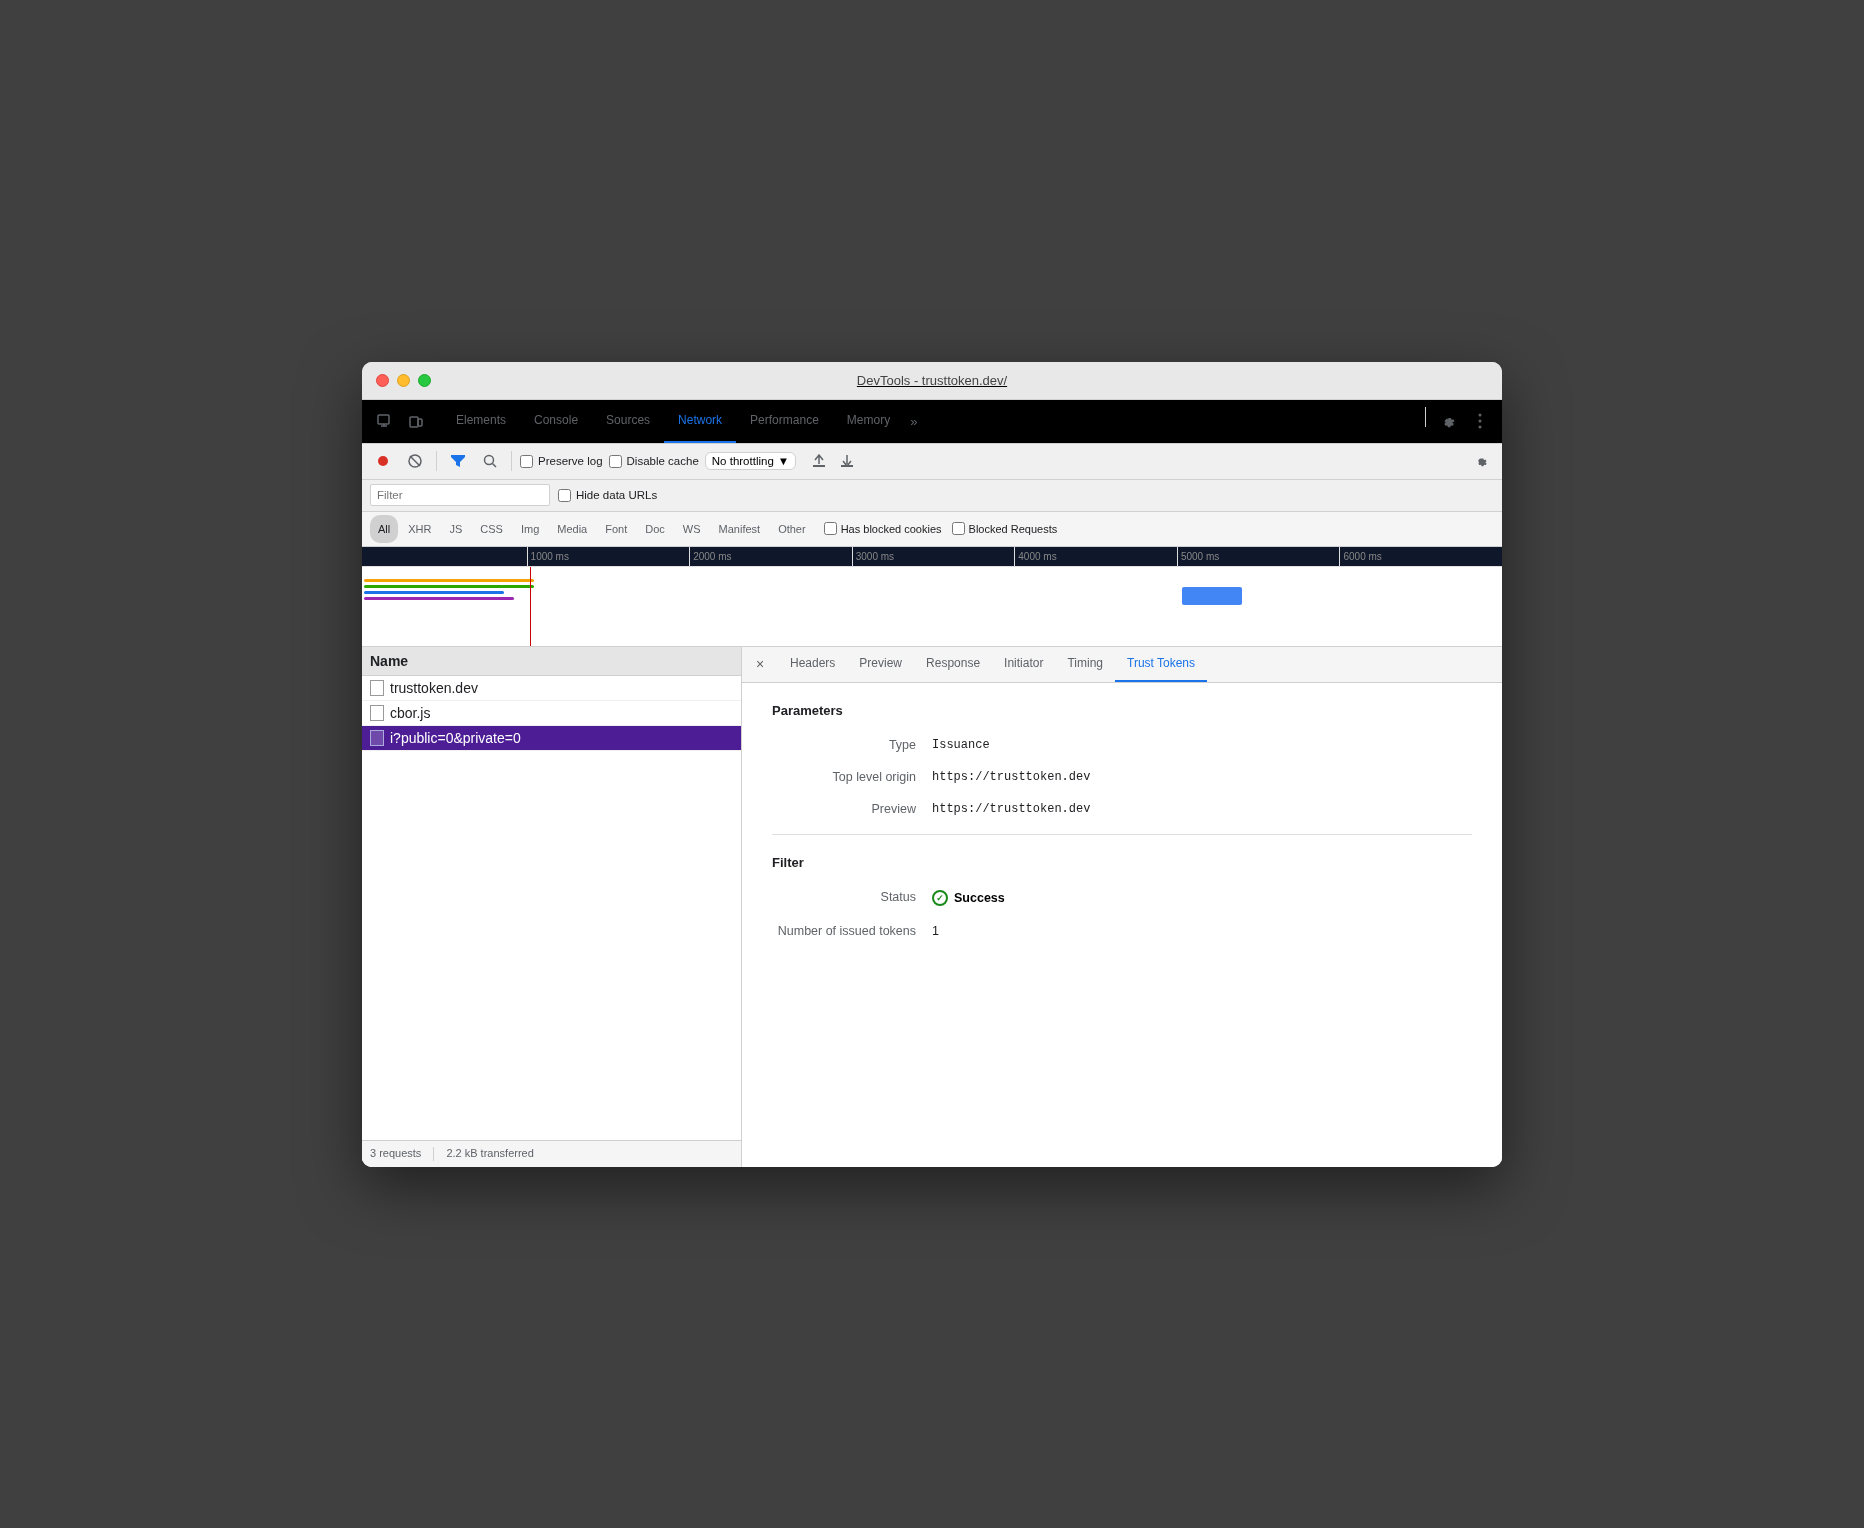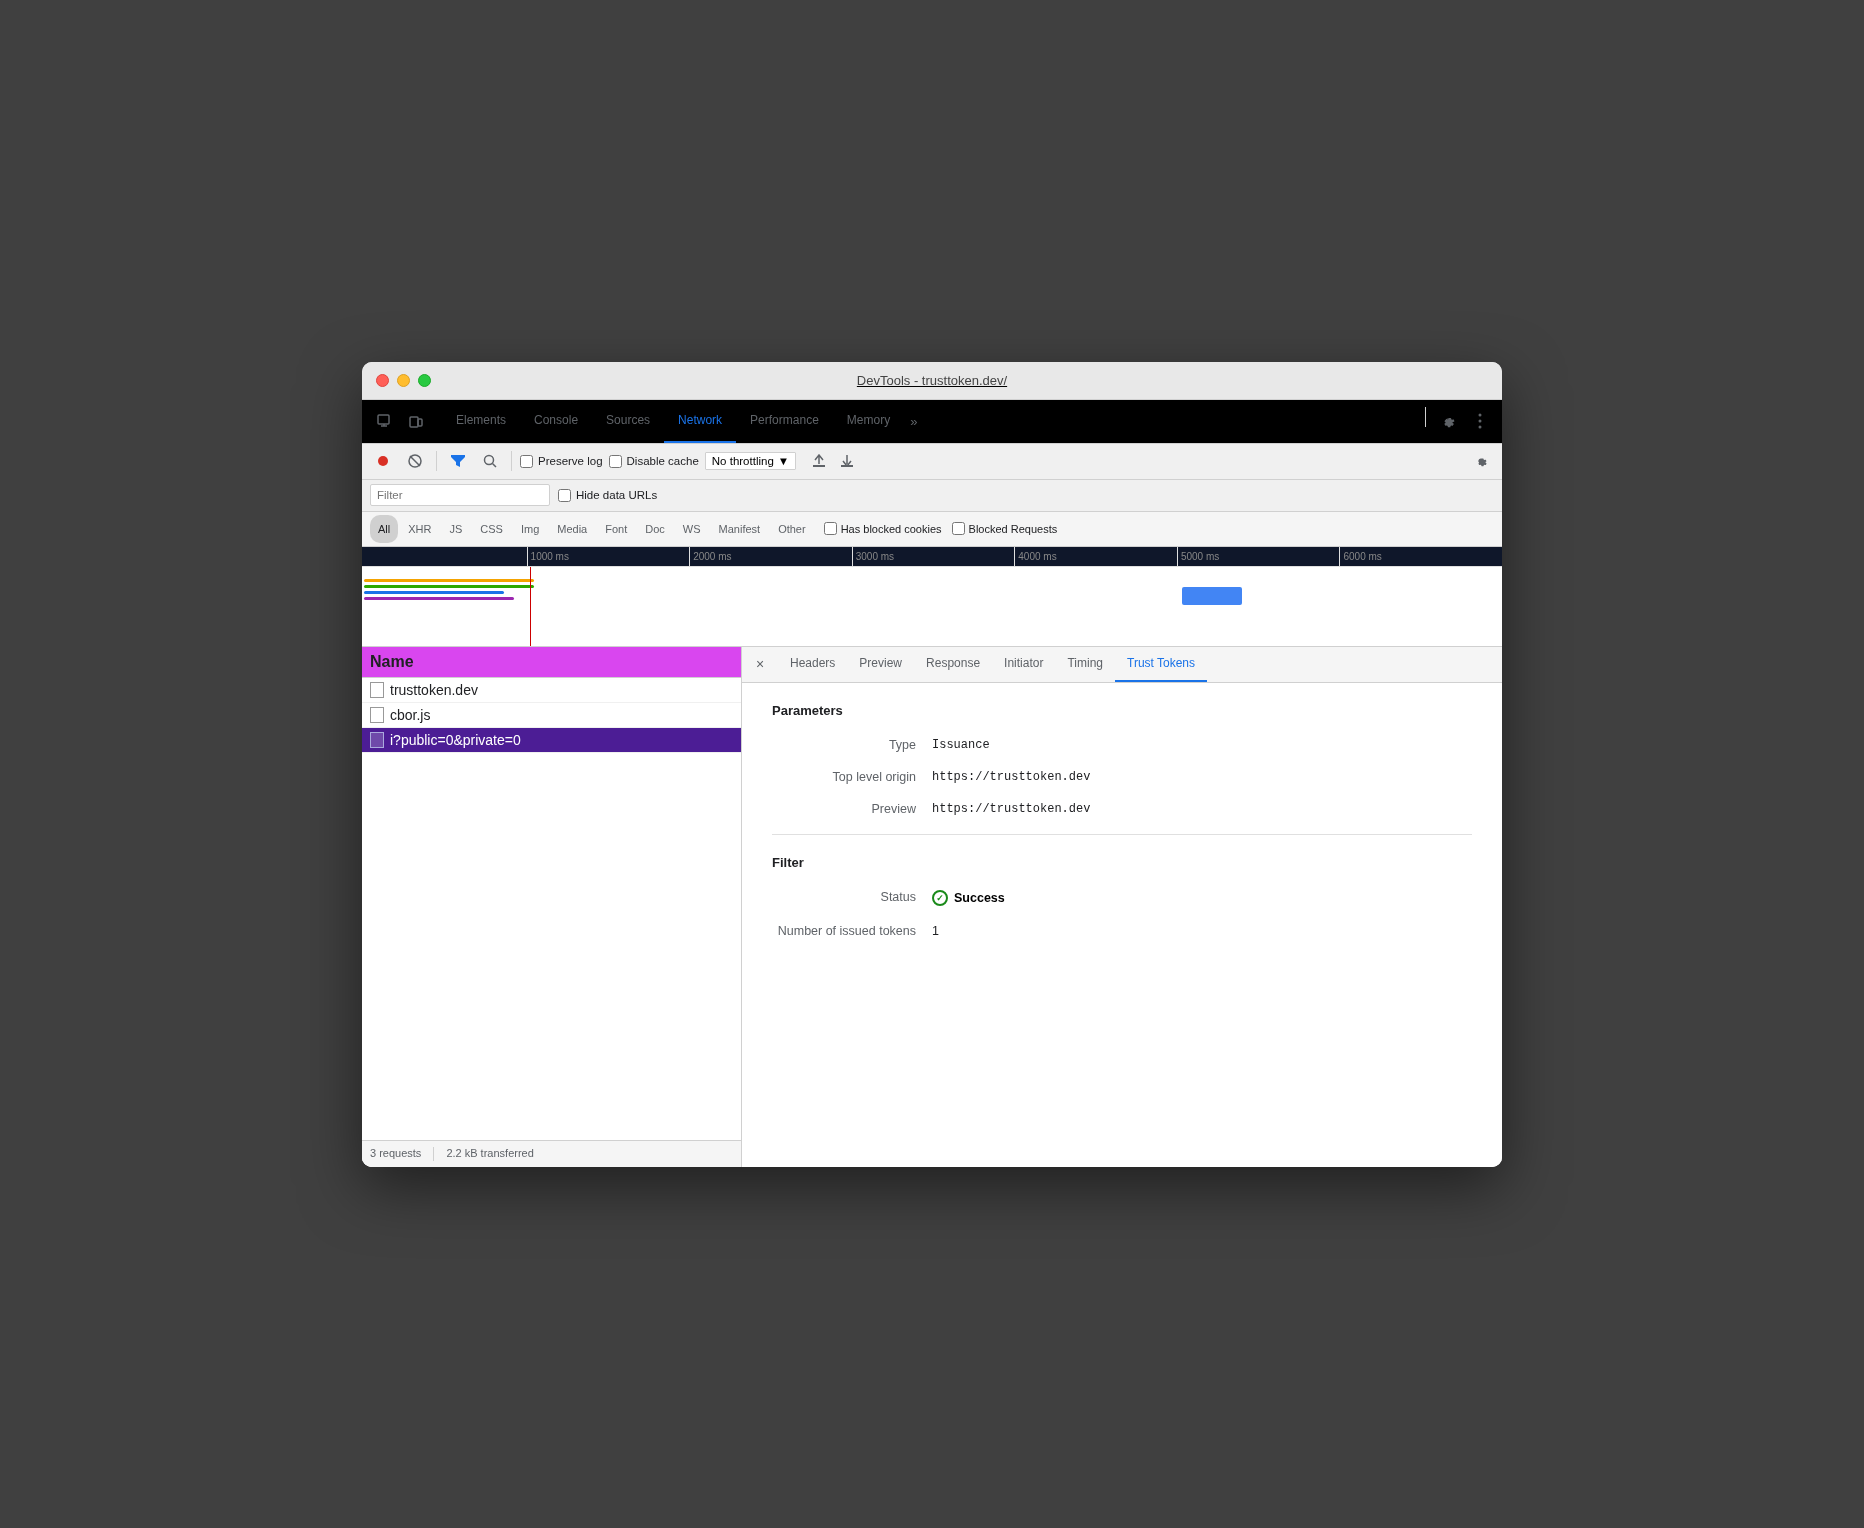--- a/index.html
+++ b/index.html
@@ -142,21 +142,21 @@
       color: #202124;
       cursor: pointer;
       white-space: nowrap;
     }
     .checkbox-label input { cursor: pointer; }
     .throttle-select {
       display: flex;
       align-items: center;
       background: #fff;
       border: 1px solid #d0d0d0;
-      border-radius: 1px;
+      border-radius: 6px;
       padding: 2px 6px;
       font-size: 11.5px;
       cursor: pointer;
       gap: 4px;
     }
     .upload-btn, .download-btn {
       width: 26px;
       height: 26px;
       border: none;
       background: none;
@@ -267,24 +267,24 @@
     .requests-panel {
       width: 380px;
       min-width: 380px;
       border-right: 1px solid #d0d0d0;
       display: flex;
       flex-direction: column;
       background: #fff;
     }
     .requests-header {
       padding: 6px 8px;
-      font-size: 16px;
+      font-size: 14px;
       font-weight: 600;
       color: #202124;
-      background: #d946ef;
+      background: #e5e5e5;
       border-bottom: 1px solid #d0d0d0;
     }
     .request-item {
       display: flex;
       align-items: center;
       padding: 4px 8px;
       font-size: 14px;
       color: #202124;
       cursor: pointer;
       border-bottom: 1px solid #f0f0f0;

